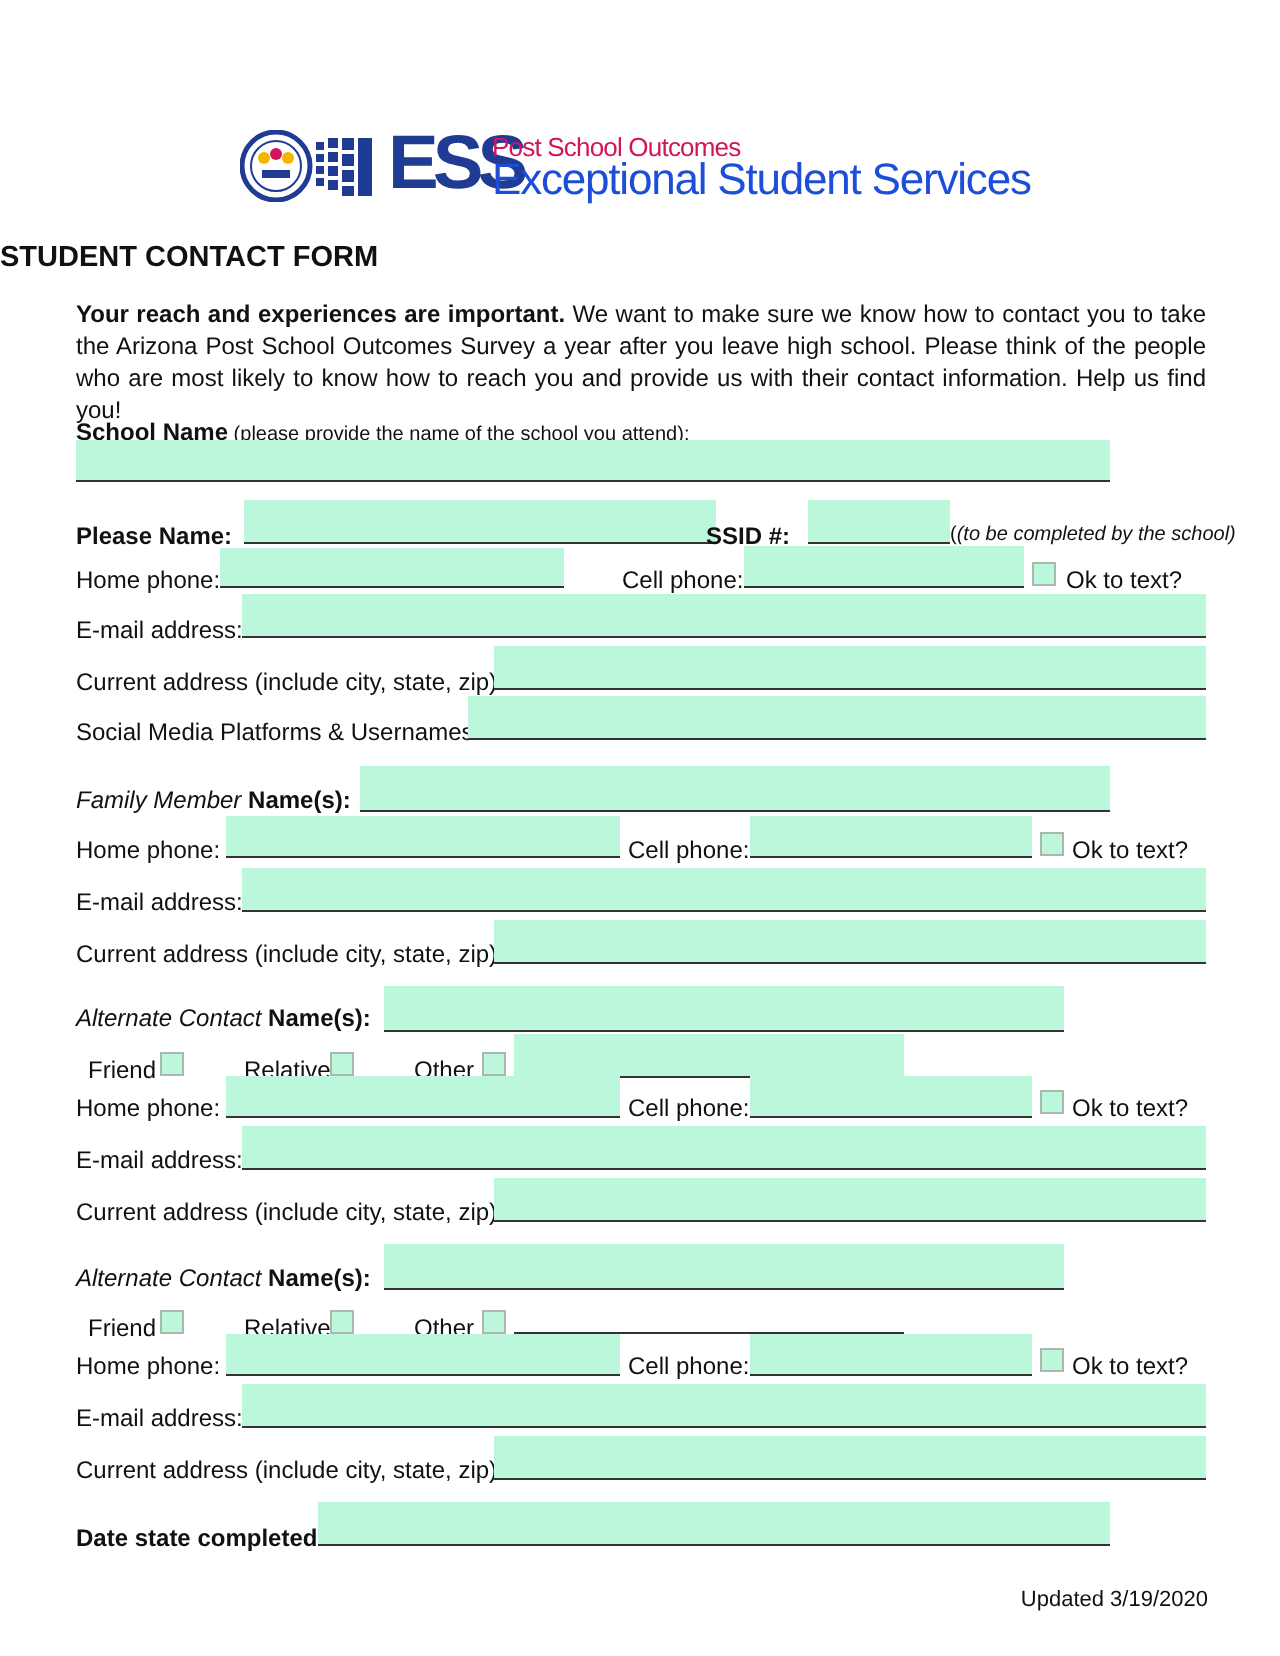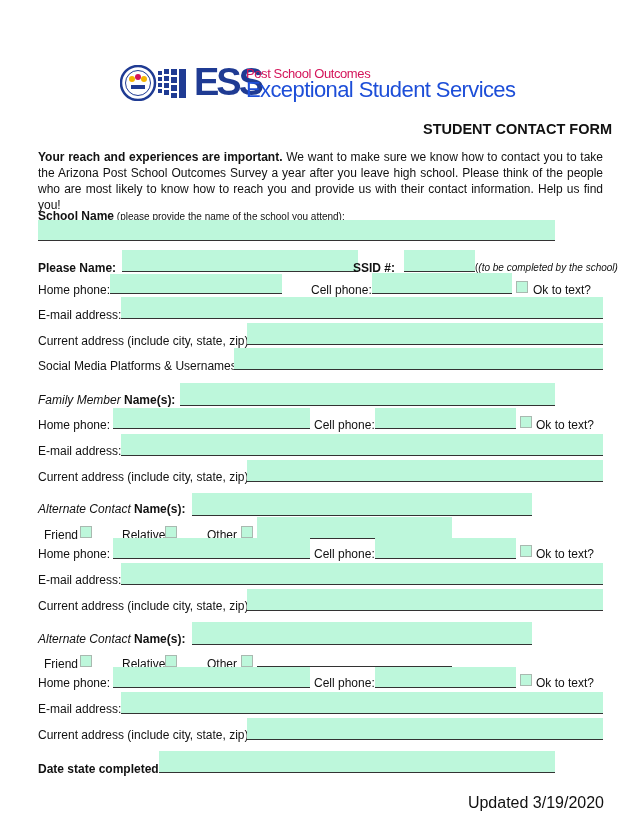--- a/index.html
+++ b/index.html
@@ -5,26 +5,26 @@
   html, body { margin:0; padding:0; background:#ffffff; }
   body { width:640px; height:828px; position:relative; overflow:hidden;
          font-family:"Liberation Sans", sans-serif; color:#111; font-size:12px; }
   .abs { position:absolute; }
   .lbl { position:absolute; white-space:nowrap; font-size:12px; line-height:18px; }
   .b { font-weight:bold; }
   .bi { font-weight:normal; font-style:italic; }
   .fld { position:absolute; background:#bdf7db; border:0; border-bottom:1.3px solid #333; box-sizing:border-box; padding:0 3px; font-family:"Liberation Sans", sans-serif; font-size:12px; outline:none; }
   .line { position:absolute; border-bottom:1.3px solid #333; }
   .cb { position:absolute; width:12px; height:12px; background:#bdf7db; border:1px solid #a9b9b0; box-sizing:border-box; }
-  .title { position:absolute; top:121px; left:0; width:612px; text-align:right; font-size:14.5px; font-weight:bold; }
+  .title { position:absolute; top:121px; left:0; width:612px; text-align:left; font-size:14.5px; font-weight:bold; }
   .intro { position:absolute; top:149px; left:38px; width:565px; font-size:12px; line-height:16px; text-align:justify; }
   .logo-text1 { position:absolute; left:246px; top:66px; font-size:13px; color:#d4145a; letter-spacing:-0.4px; line-height:16px; }
   .logo-text2 { position:absolute; left:246px; top:79px; font-size:22px; color:#1d4ed8; letter-spacing:-0.6px; line-height:22px; }
   .ess { position:absolute; left:186px; top:63px; font-size:38px; font-weight:bold; color:#1f3b93; letter-spacing:-3px; line-height:38px; font-family:"Liberation Sans", sans-serif;margin-left:8px; }
-  .footer { position:absolute; right:36px; top:794px; font-size:16px; }
+  .footer { position:absolute; right:36px; top:794px; font-size:11px; }
 </style>
 </head>
 <body>
 
 <div>
   <svg class="abs" style="left:120px;top:65px" width="66" height="36">
     <circle cx="18" cy="18" r="17" fill="#fff" stroke="#1f3b93" stroke-width="2.5"></circle>
     <circle cx="18" cy="18" r="12.5" fill="#fff" stroke="#1f3b93" stroke-width="1"></circle>
     <circle cx="12" cy="14" r="3" fill="#f5b400"></circle>
     <circle cx="18" cy="12" r="3" fill="#d4145a"></circle>

